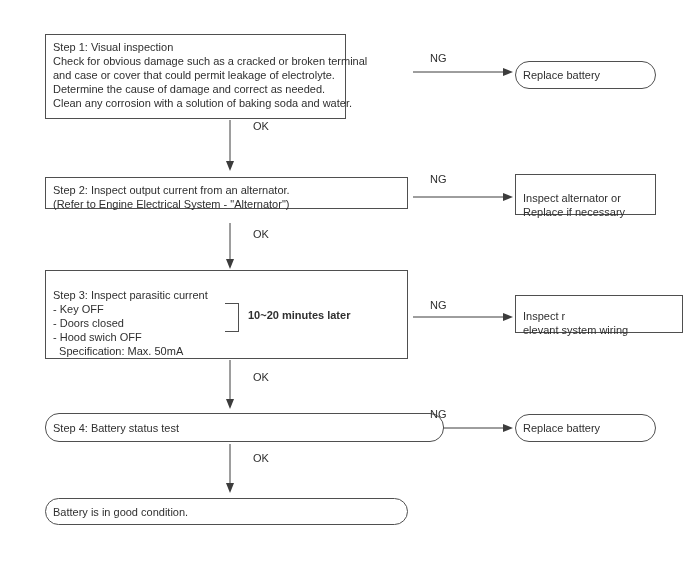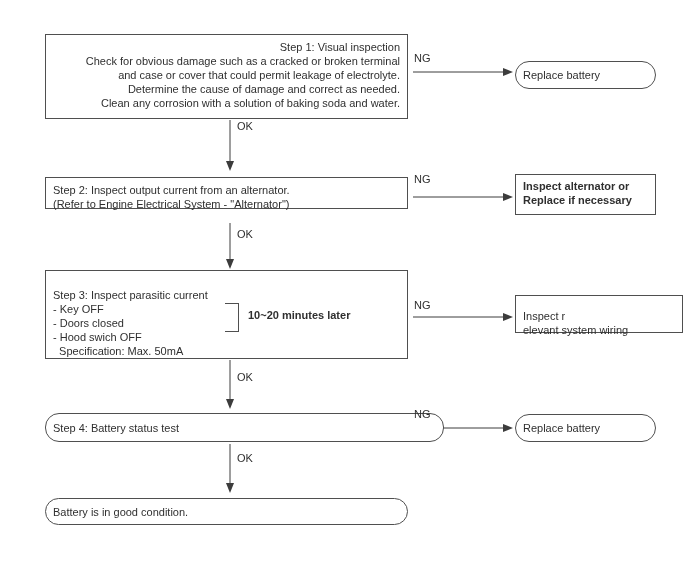--- a/index.html
+++ b/index.html
@@ -25,28 +25,28 @@
     padding: 5px 7px;
     line-height: 14px;
   }
   .box .line { white-space: pre; }
   .vcenter {
     display: flex;
     align-items: center;
     border-radius: 14px;
   }
   
-  #box-step1 { left: 45px; top: 34px;  width: 363px; height: 85px; text-align: right; }
+  #box-step1 { left: 45px; top: 34px;  width: 301px; height: 85px; }
   #box-step2 { left: 45px; top: 177px; width: 363px; height: 32px; }
   #box-step3 { left: 45px; top: 270px; width: 363px; height: 89px; padding-top: 17px; }
   #box-step4 { left: 45px; top: 413px; width: 399px; height: 29px; }
   #box-final { left: 45px; top: 498px; width: 363px; height: 27px; }
   
   #box-ng1 { left: 515px; top: 61px;  width: 141px; height: 28px; }
-  #box-ng2 { left: 515px; top: 174px; width: 141px; height: 41px; padding-top: 4px; font-weight: bold; }
+  #box-ng2 { left: 515px; top: 174px; width: 141px; height: 41px; padding-top: 16px; }
   #box-ng3 { left: 515px; top: 295px; width: 168px; height: 38px; padding-top: 13px; }
   #box-ng4 { left: 515px; top: 414px; width: 141px; height: 28px; }
   
   .bracket {
     position: absolute;
     left: 179px; top: 32px;
     width: 13px; height: 27px;
     border-top: 1px solid #4f4f4f;
     border-right: 1px solid #4f4f4f;
     border-bottom: 1px solid #4f4f4f;
@@ -55,20 +55,21 @@
     position: absolute;
     left: 202px; top: 37px;
     white-space: pre;
     font-weight: bold;
   }
   
   .edge-label {
     position: absolute;
     line-height: 12px;
     color: #2f2f2f;
+    margin-left: 16px;
   }
   #ok1 { left: 237px; top: 120px; }
   #ok2 { left: 237px; top: 228px; }
   #ok3 { left: 237px; top: 371px; }
   #ok4 { left: 237px; top: 452px; }
   #ng1 { left: 414px; top: 52px;  }
   #ng2 { left: 414px; top: 173px; }
   #ng3 { left: 414px; top: 299px; }
   #ng4 { left: 414px; top: 408px; }
   .arrow-layer {

